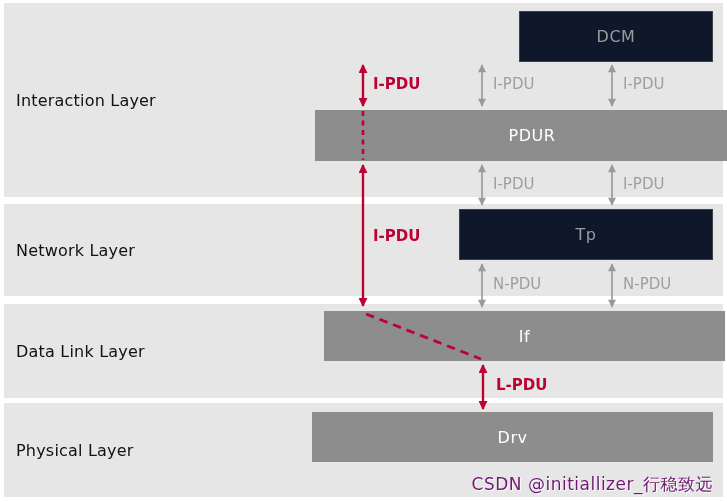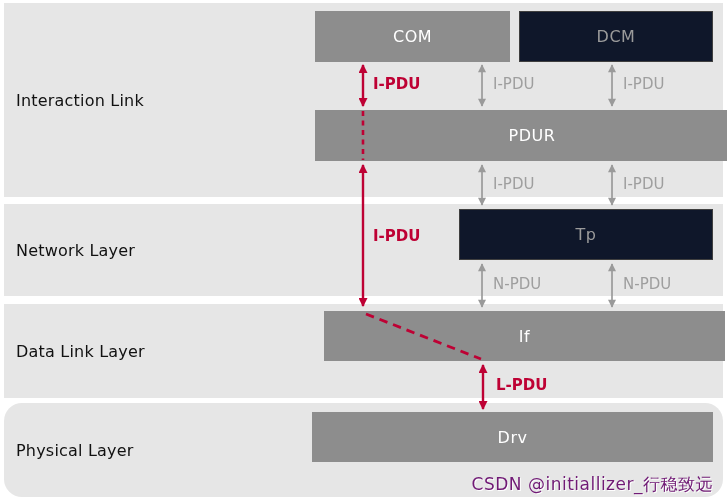--- a/index.html
+++ b/index.html
@@ -40,33 +40,32 @@
     text-shadow:1px 1px 0 rgba(255,255,255,0.95);
     white-space:nowrap;
   }
 </style>
 </head>
 <body>
 
 <div id="stage">
 
   <div class="band" style="top:3px;height:194px;">
-    <span class="band-label">Interaction Link</span>
+    <span class="band-label">Interaction Layer</span>
   </div>
   <div class="band" style="top:204px;height:92px;">
     <span class="band-label">Network Layer</span>
   </div>
   <div class="band" style="top:304px;height:94px;">
     <span class="band-label">Data Link Layer</span>
   </div>
-  <div class="band" style="top:403px;height:94px;border-radius:18px;">
+  <div class="band" style="top:403px;height:94px;">
     <span class="band-label">Physical Layer</span>
   </div>
 
-  <div class="module filled" style="left:315px;top:11px;width:195px;height:51px;">COM</div>
   <div class="module outlined" style="left:519px;top:11px;width:194px;height:51px;">DCM</div>
   <div class="module filled" style="left:315px;top:110px;width:434px;height:51px;">PDUR</div>
   <div class="module outlined" style="left:459px;top:209px;width:254px;height:51px;">Tp</div>
   <div class="module filled" style="left:324px;top:311px;width:401px;height:50px;">If</div>
   <div class="module filled" style="left:312px;top:412px;width:401px;height:50px;">Drv</div>
 
   <svg id="arrows" width="727" height="502" viewBox="0 0 727 502">
     <defs>
       <marker id="head-red" viewBox="0 0 10 10" refX="9" refY="5" markerUnits="userSpaceOnUse" markerWidth="10" markerHeight="9" orient="auto-start-reverse">
         <path d="M0,0 L10,5 L0,10 Z" fill="#be0134"></path>

